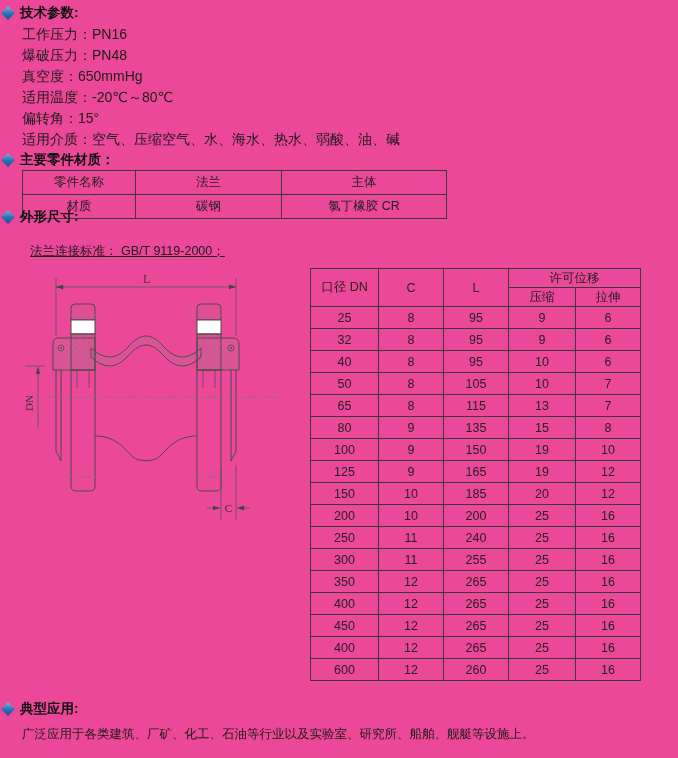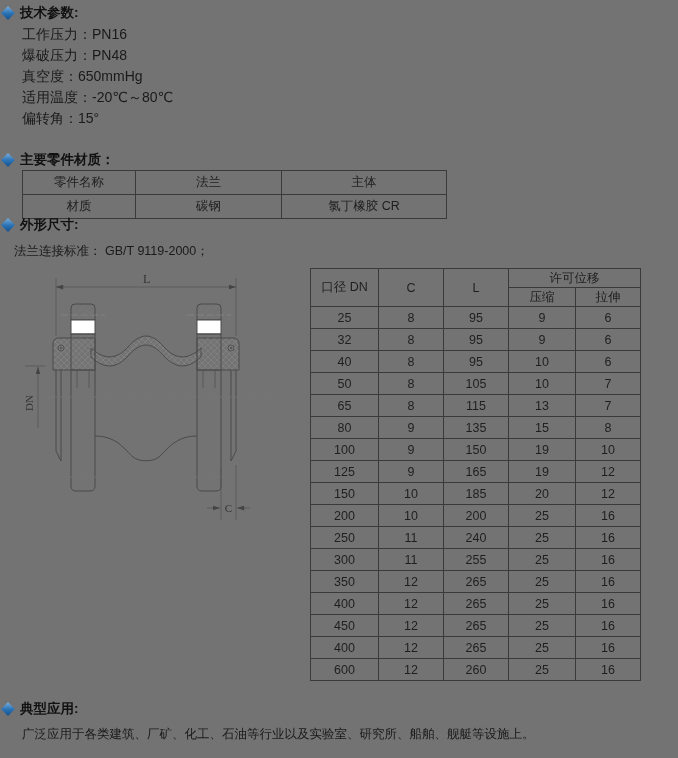--- a/index.html
+++ b/index.html
@@ -1,30 +1,30 @@
 <!DOCTYPE html>
 <html><head>
 <meta charset="utf-8">
 <style>
   * { margin:0; padding:0; box-sizing:border-box; }
   html,body { background:#fff; }
   .page {
-    position:relative; width:678px; height:758px; background:#737373;
+    position:relative; width:678px; height:758px; background:#ec4899;
     font-family:"Liberation Sans","DejaVu Sans",sans-serif;
     color:#1a1a1a; overflow:hidden;
   }
   .heading { position:absolute; left:2px; display:flex; align-items:center; gap:6px; }
   .diamond {
     width:12px; height:12px; flex:0 0 12px;
     background:linear-gradient(135deg,#7ab0e0 0%,#2e75b6 50%,#11508f 100%);
     transform:rotate(45deg) scale(.82);
   }
   .heading .htext { font-weight:bold; font-size:13.5px; color:#111; white-space:nowrap; }
   .param-lines { position:absolute; left:22px; top:24px; font-size:14px; line-height:21px; white-space:nowrap; }
-  .std-line { position:absolute; left:14px; top:243px; font-size:12.5px; white-space:nowrap; }
+  .std-line { position:absolute; left:30px; top:243px; font-size:12.5px; white-space:nowrap;text-decoration:underline; }
   .app-text { position:absolute; left:22px; top:726px; font-size:12.5px; white-space:nowrap; }
 
   table { border-collapse:collapse; table-layout:fixed; }
   th, td { border:1px solid #3a3a3a; text-align:center; vertical-align:middle;
            font-size:12.5px; font-weight:normal; padding:0; color:#1f1f1f; }
   .materials-table { position:absolute; left:22px; top:170px; width:424px; }
   .materials-table td { height:24px; }
   .dims-table { position:absolute; left:310px; top:268px; width:330px; }
   .dims-table thead th { height:19px; }
   .dims-table tbody td { height:22px; }
@@ -40,20 +40,21 @@
   <div class="heading" style="top:4px;">
     <span class="diamond"></span>
     <span class="htext">技术参数:</span>
   </div>
   <div class="param-lines">
     <div>工作压力：PN16</div>
     <div>爆破压力：PN48</div>
     <div>真空度：650mmHg</div>
     <div>适用温度：-20℃～80℃</div>
     <div>偏转角：15°</div>
+    <div>适用介质：空气、压缩空气、水、海水、热水、弱酸、油、碱</div>
   </div>
 
   <div class="heading" style="top:151px;text-align:right;">
     <span class="diamond"></span>
     <span class="htext">主要零件材质：</span>
   </div>
   <table class="materials-table">
     <colgroup>
         <col style="width:113px">
         <col style="width:146px">
@@ -66,21 +67,21 @@
           <td>主体</td>
         </tr>
         <tr>
           <td>材质</td>
           <td>碳钢</td>
           <td>氯丁橡胶 CR</td>
         </tr>
       </tbody>
   </table>
 
-  <div class="heading" style="top:216px;text-align:right;">
+  <div class="heading" style="top:208px;text-align:right;">
     <span class="diamond"></span>
     <span class="htext">外形尺寸:</span>
   </div>
   <div class="std-line">法兰连接标准： GB/T 9119-2000；</div>
 
   <svg class="drawing" viewBox="0 0 280 300">
     <defs>
       <pattern id="hatch" width="5" height="5" patternUnits="userSpaceOnUse" patternTransform="rotate(45)">
         <line x1="0" y1="0" x2="0" y2="5" stroke="#7a7a7a" stroke-width="0.8"></line>
       </pattern>

